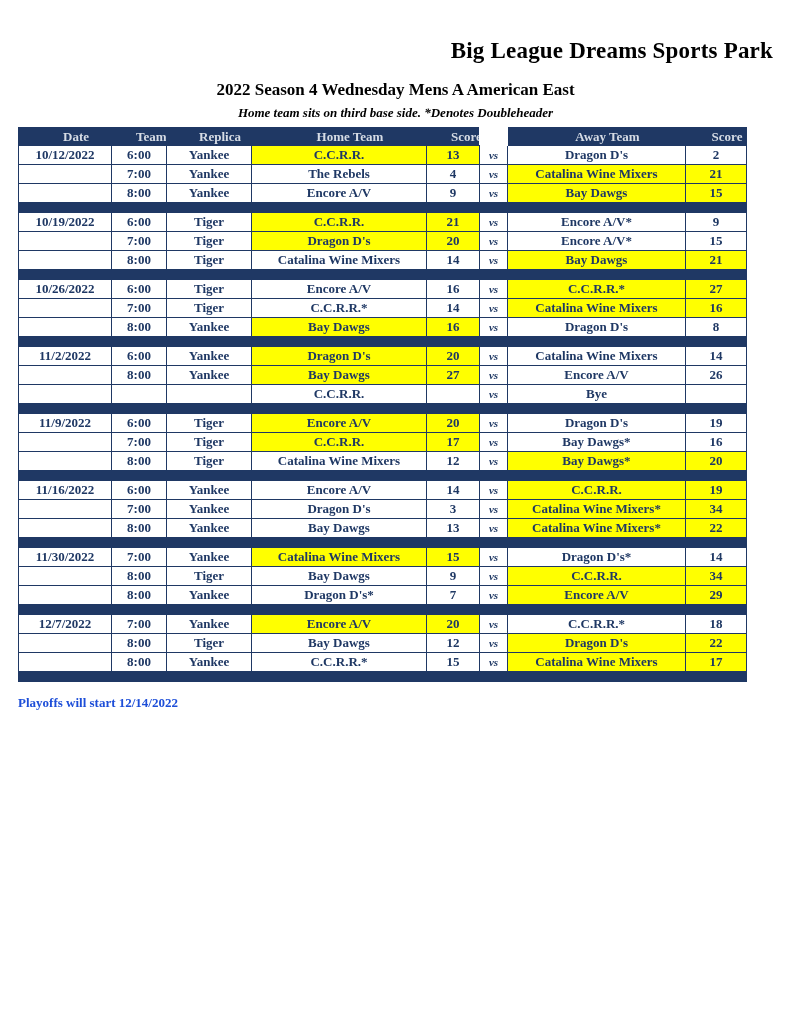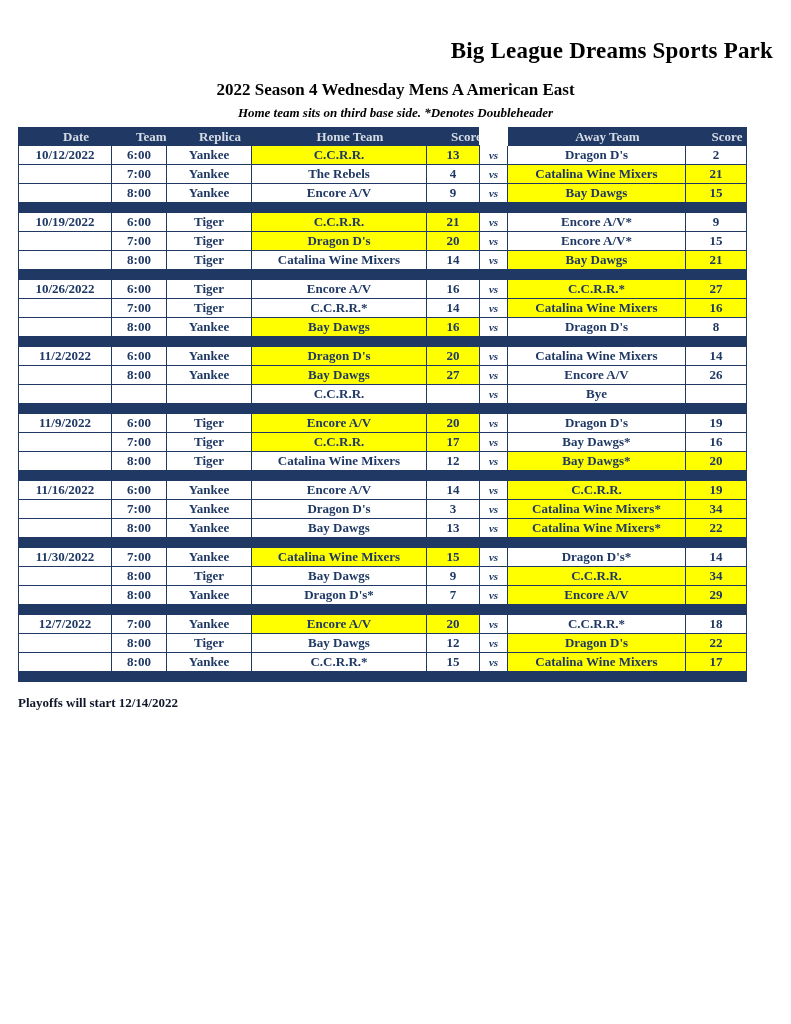--- a/index.html
+++ b/index.html
@@ -73,21 +73,21 @@
     background: #1F3864;
     height: 10px;
     padding: 0;
     border: 1px solid #1F3864;
   }
 
   .footer {
     font-size: 13px;
     font-weight: bold;
     margin-top: 13px;
-    color: #0f172a;
+    color: #1d4ed8;
   }
 </style>
 </head>
 <body>
 
 <div class="page">
   <div class="title">Big League Dreams Sports Park</div>
   <div class="subtitle">2022 Season 4 Wednesday Mens A American East</div>
   <div class="note">Home team sits on third base side.  *Denotes Doubleheader</div>
 

